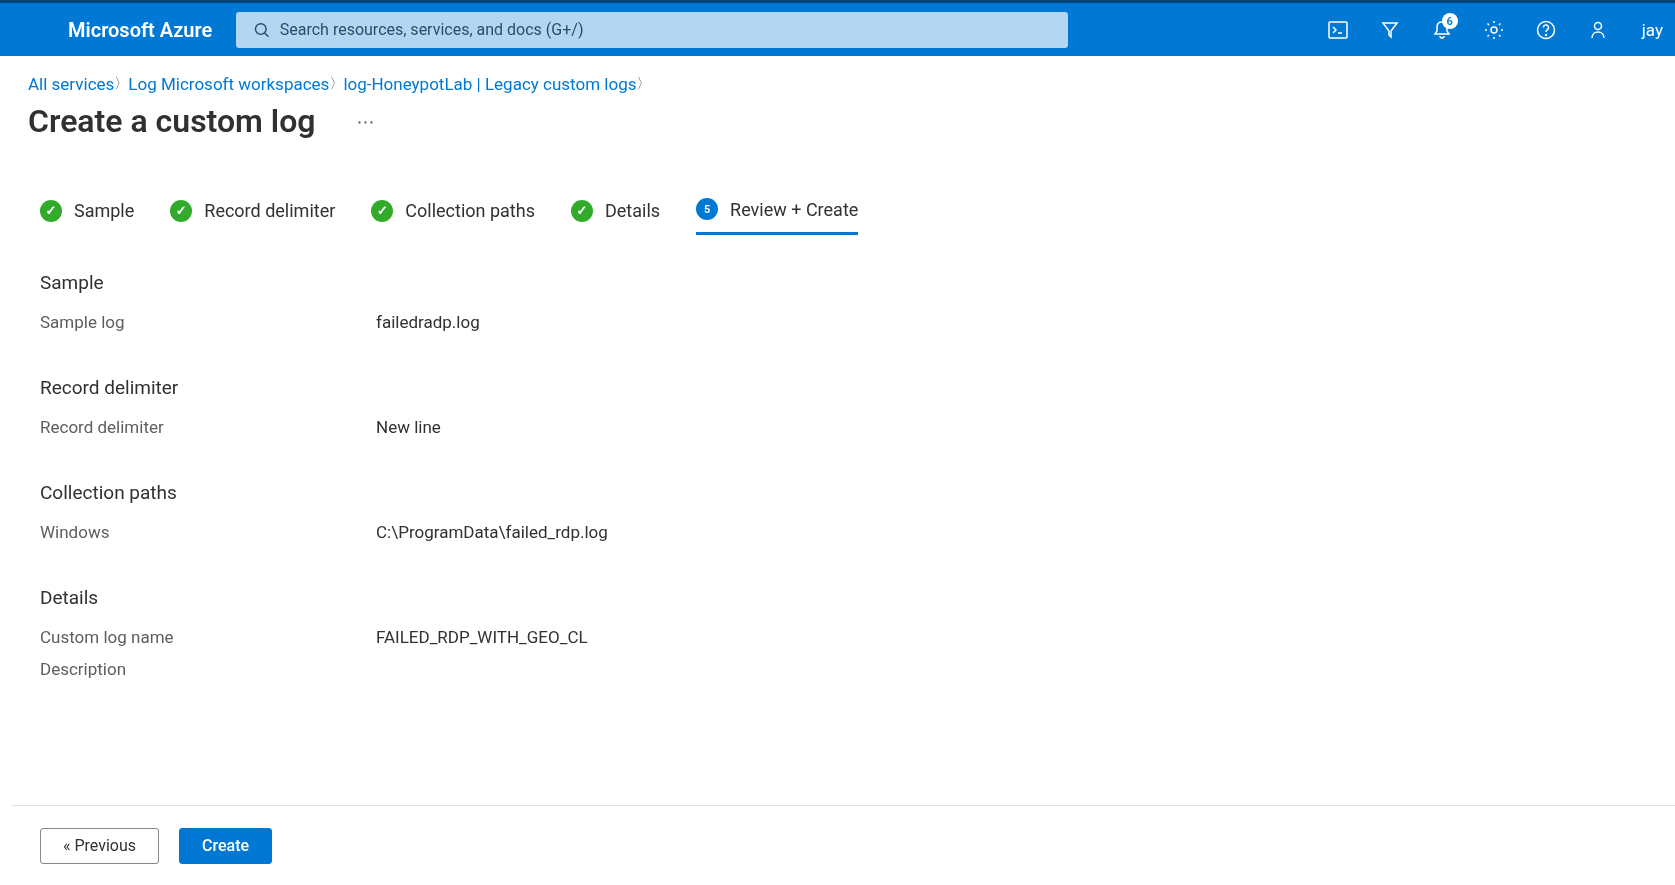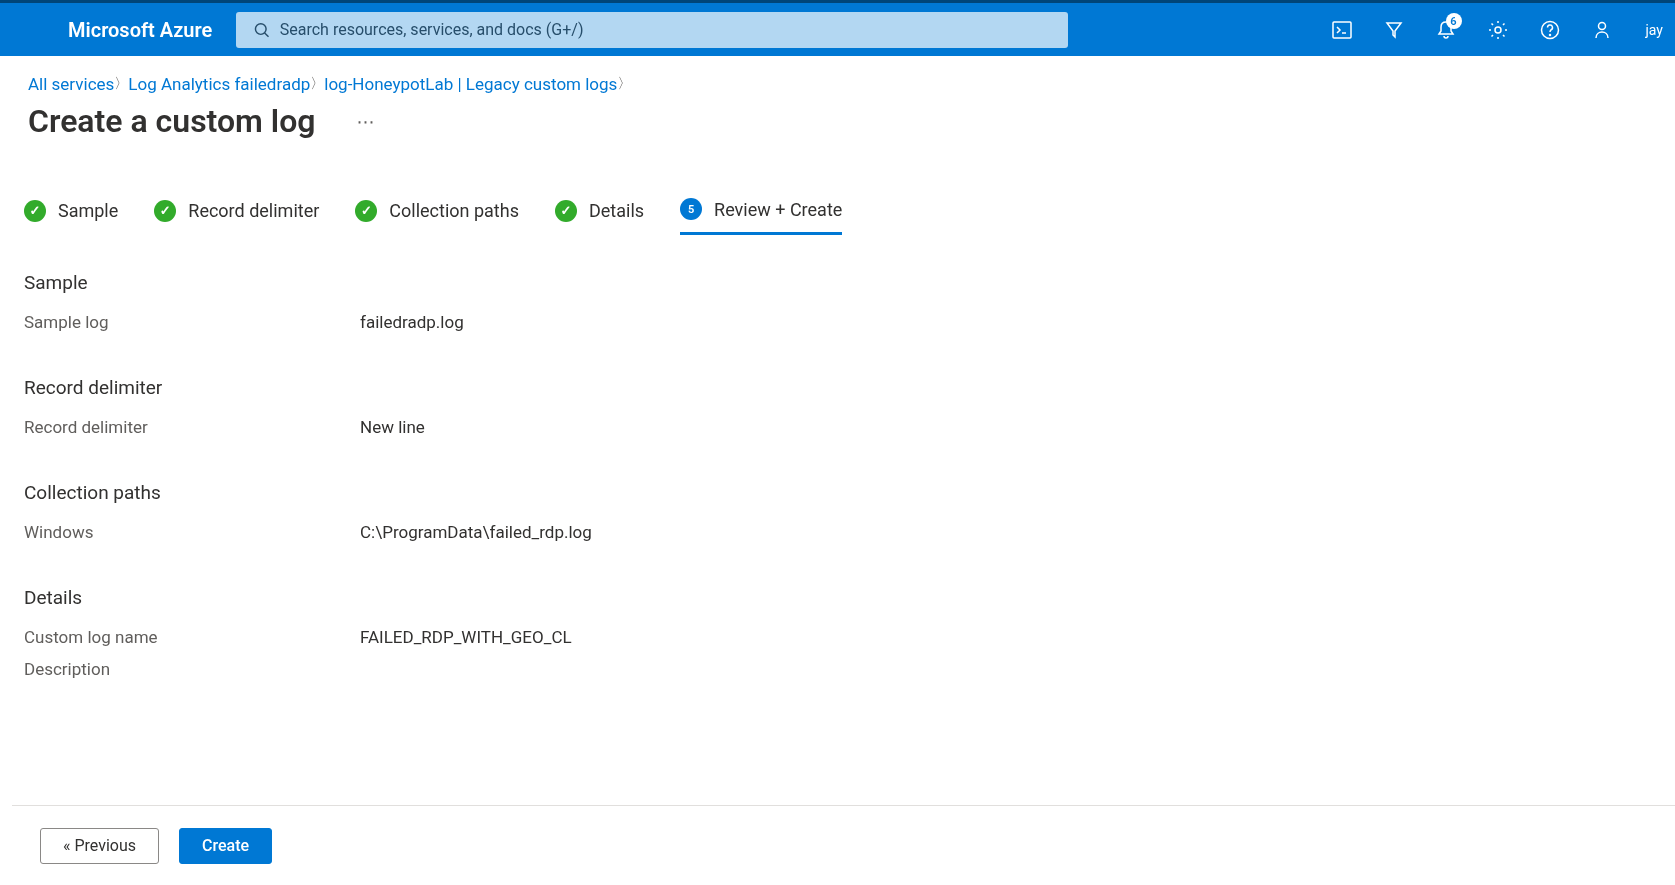--- a/index.html
+++ b/index.html
@@ -57,21 +57,21 @@
   position: absolute;
   top: 10px; right: 10px;
   background: #fff; color: #0078d4;
   border-radius: 50%;
   font-size: 11px; font-weight: 600;
   width: 16px; height: 16px;
   display: flex; align-items: center; justify-content: center;
 }
 .user {
   padding: 0 12px 0 18px;
-  font-size: 14px;
+  font-size: 17px;
   white-space: nowrap;
 }
 
 
 .breadcrumb {
   display: flex;
   align-items: center;
   padding: 18px 28px 0 28px;
   font-size: 17px;
   color: #323130;
@@ -83,21 +83,21 @@
 .title-row {
   display: flex;
   align-items: center;
   gap: 41px;
   padding: 8px 28px 20px 28px;
 }
 .page-title { font-size: 32px; font-weight: 600; color: #323130; }
 .more-dots { color: #605e5c; font-size: 18px; cursor: pointer; letter-spacing: 1px;}
 
 
-.content { padding: 0 0 0 24px; }
+.content { padding: 0 0 0 40px; }
 .steps {
   display: flex;
   gap: 36px;
   padding: 38px 0 0 0;
   font-size: 18px;
   color: #323130;
 }
 .step { display: flex; align-items: center; gap: 12px; padding-bottom: 12px; }
 .step.active { border-bottom: 3px solid #0078d4; font-weight: 400; }
 .step .circ {
@@ -199,21 +199,21 @@
           <path d="M4 18 C4 14 7 12 10 12 C13 12 16 14 16 18"></path>
         </svg>
     </div>
   </div>
   <div class="user">jay</div>
 </div>
 
 <div class="breadcrumb">
   <a>All services</a>
   <span class="chevr">〉</span>
-  <a>Log Analytics failedradp</a>
+  <a>Log Microsoft workspaces</a>
   <span class="chevr">〉</span>
   <a>log-HoneypotLab | Legacy custom logs</a>
   <span class="chevr">〉</span>
 </div>
 
 <div class="title-row">
   <h1 class="page-title">Create a custom log</h1>
   <span class="more-dots">⋯</span>
 </div>
 

